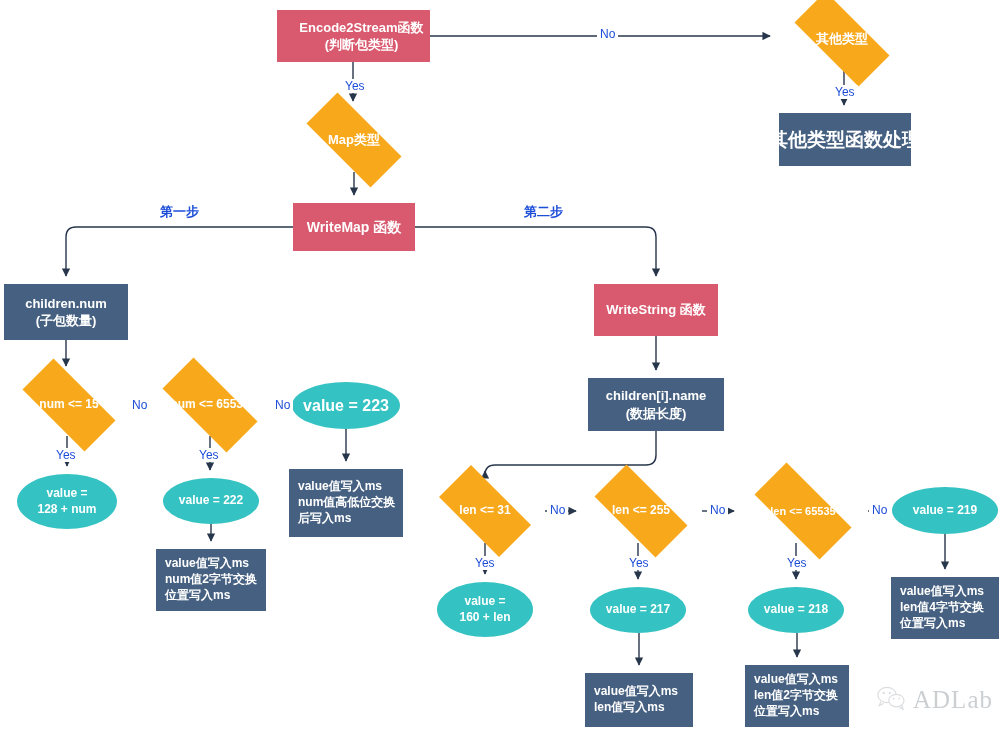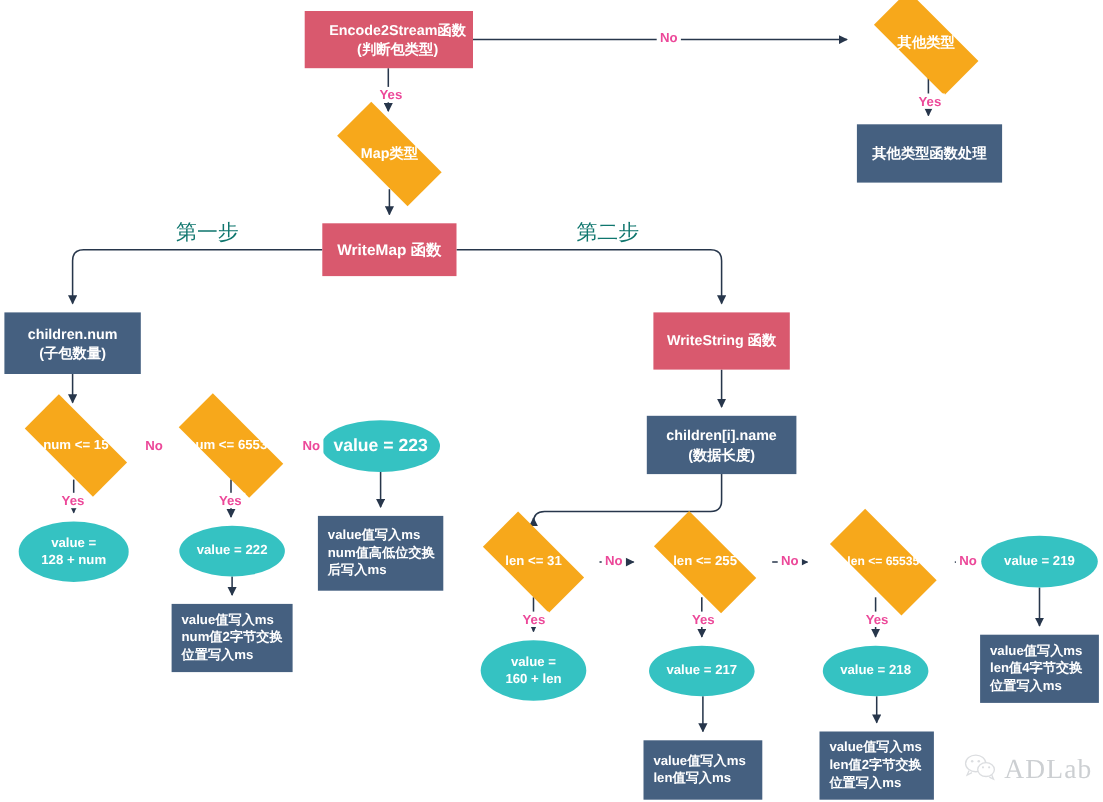--- a/index.html
+++ b/index.html
@@ -65,33 +65,33 @@
     background: #f7a81b;
     transform: rotate(45deg) scale(0.7072);
     z-index: 0;
   }
   .node.diamond .dtext {
     position: relative;
     z-index: 1;
   }
   .edge-label {
     position: absolute;
-    color: #ec4899;
-    font-weight: bold;
+    color: #1d4ed8;
+    font-weight: normal;
     font-size: 12px;
     background: #ffffff;
     padding: 0 3px;
     white-space: nowrap;
     z-index: 3;
     line-height: 14px;
   }
   .edge-label.cn {
-    font-weight: normal;
-    font-size: 19px;
-    color: #0f766e;
+    font-weight: bold;
+    font-size: 13px;
+    color: #1d4ed8;
   }
   #watermark {
     position: absolute;
     right: 10px;
     bottom: 14px;
     display: flex;
     align-items: center;
     gap: 7px;
     opacity: 0.5;
     z-index: 5;
@@ -147,21 +147,21 @@
       <div class="node rect pink" style="left: 277px; top: 10px; width: 153px; height: 52px; font-size: 13px; padding-left: 16px;">
         <span class="ln">Encode2Stream函数</span>
         <span class="ln">(判断包类型)</span>
       </div>
       <div class="node diamond" style="left: 778px; top: 8px; width: 128px; height: 62px; font-size: 13px;">
         <div class="dshape"></div>
         <div class="dtext">
           <span class="ln">其他类型</span>
         </div>
       </div>
-      <div class="node rect" style="left: 779px; top: 113px; width: 132px; height: 53px; font-size: 13px;">
+      <div class="node rect" style="left: 779px; top: 113px; width: 132px; height: 53px; font-size: 19px;">
         <span class="ln">其他类型函数处理</span>
       </div>
       <div class="node diamond" style="left: 290px; top: 109px; width: 128px; height: 62px; font-size: 13px;">
         <div class="dshape"></div>
         <div class="dtext">
           <span class="ln">Map类型</span>
         </div>
       </div>
       <div class="node rect pink" style="left: 293px; top: 203px; width: 122px; height: 48px; font-size: 14px;">
         <span class="ln">WriteMap 函数</span>

